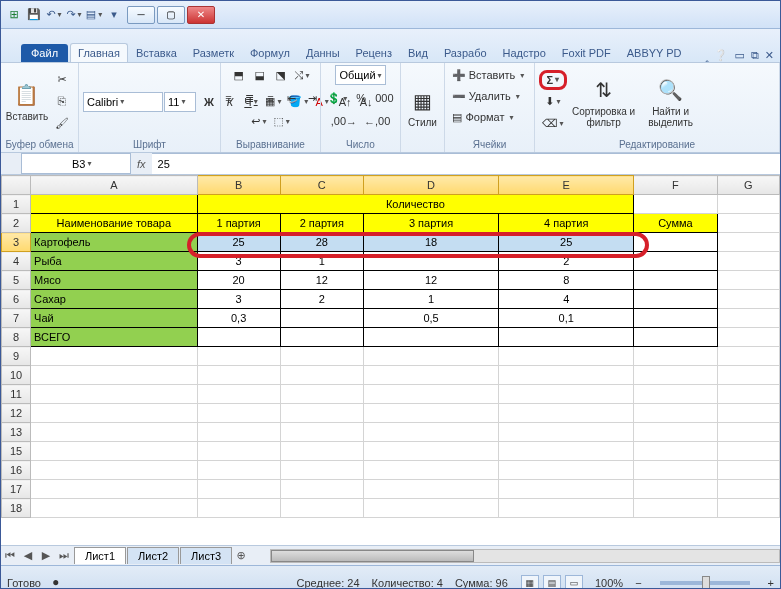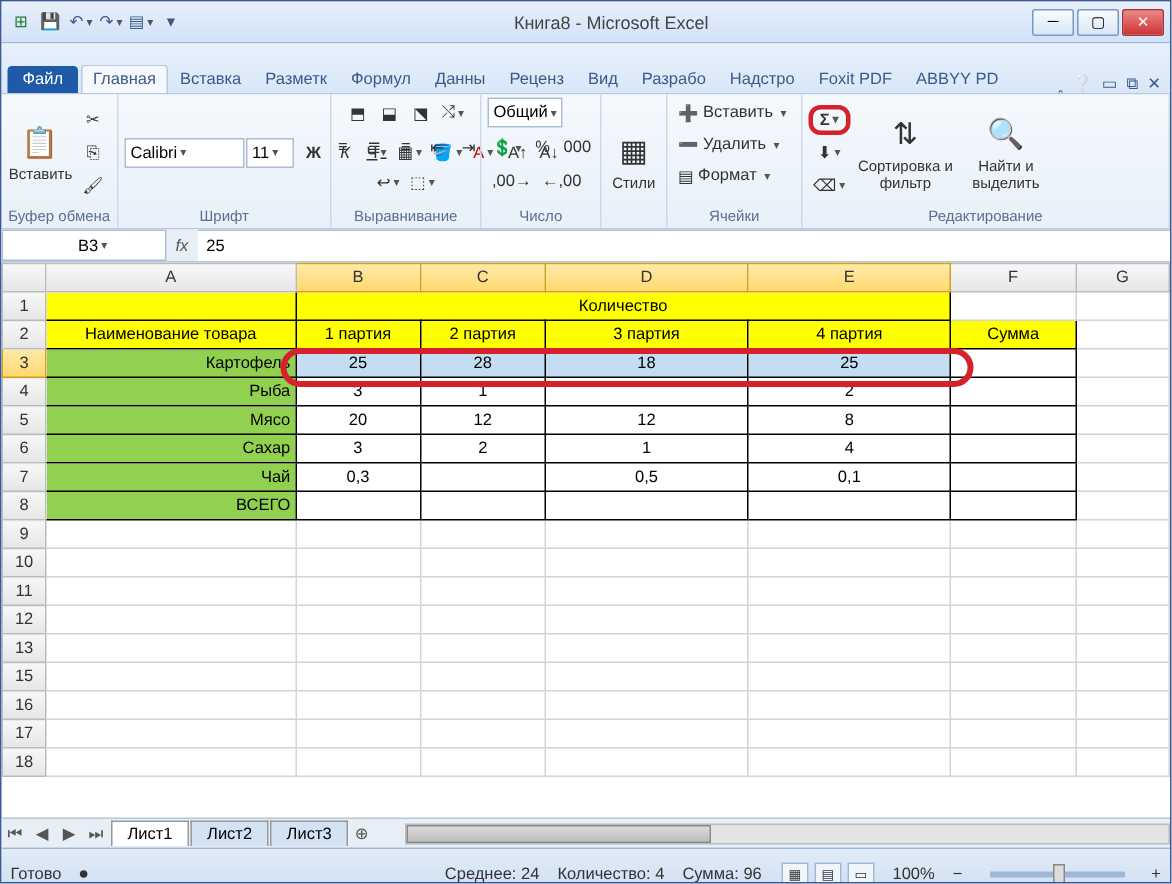--- a/index.html
+++ b/index.html
@@ -8,21 +8,21 @@
 
 .titlebar { height: 28px; background: linear-gradient(#e8f0fb,#d1e2f7); display: flex; align-items: center; border-bottom: 1px solid #9db7d9; }
 .qat { display: flex; align-items: center; gap: 2px; padding: 0 4px; }
 .qat-btn { width: 18px; height: 18px; display: flex; align-items: center; justify-content: center; font-size: 11px; color: #3b5a8b; cursor: pointer; }
 .title { flex: 1; text-align: center; font-size: 12px; color: #444; }
 .winbtns { display: flex; gap: 2px; padding-right: 4px; }
 .winbtn { width: 28px; height: 18px; border: 1px solid #7a9ac0; background: linear-gradient(#f7fbff,#d9e7f7); border-radius: 2px; display: flex; align-items: center; justify-content: center; font-size: 10px; cursor: pointer; }
 .winbtn.close { background: linear-gradient(#e88,#c33); color: #fff; border-color: #a33; }
 
 
-.ribbontabs { height: 34px; background: linear-gradient(#e8f0fb,#d8e7f7); display: flex; align-items: flex-end; border-bottom: 1px solid #b8c9de; padding-left: 4px; }
+.ribbontabs { height: 34px; background: linear-gradient(#e8f0fb,#d8e7f7); display: flex; align-items: flex-end; border-bottom: 1px solid #b8c9de; padding-left: 20px; }
 .filetab { background: #1e5aa8; color: #fff; padding: 3px 10px; font-size: 11px; border-radius: 3px 3px 0 0; margin-right: 2px; cursor: pointer; }
 .tab { padding: 3px 7px; font-size: 11px; color: #3b5a8b; border: 1px solid transparent; border-bottom: none; cursor: pointer; }
 .tab.active { background: #f5f9fd; border-color: #b8c9de; border-radius: 3px 3px 0 0; }
 .tabs-right { margin-left: auto; display: flex; align-items: center; gap: 6px; padding-right: 6px; font-size: 11px; color: #3b5a8b; }
 
 
 .ribbon { height: 90px; background: linear-gradient(#f5f9fd,#e8f0f9); border-bottom: 1px solid #b8c9de; display: flex; }
 .group { border-right: 1px solid #cdd9e8; display: flex; flex-direction: column; padding: 2px 4px 0; }
 .group-body { flex: 1; display: flex; align-items: center; gap: 3px; }
 .group-label { text-align: center; font-size: 10px; color: #5a7090; padding: 1px 0 2px; }
@@ -30,35 +30,35 @@
 .bigbtn .ico { width: 28px; height: 28px; display: flex; align-items: center; justify-content: center; font-size: 20px; }
 .vcol { display: flex; flex-direction: column; gap: 2px; }
 .smbtn { height: 20px; min-width: 20px; padding: 0 2px; display: flex; align-items: center; justify-content: center; font-size: 11px; color: #333; cursor: pointer; border: 1px solid transparent; }
 .hrow { display: flex; gap: 1px; align-items: center; }
 .sel { height: 20px; border: 1px solid #a9bdd6; background: #fff; font-size: 11px; padding: 0 3px; display: flex; align-items: center; cursor: pointer; }
 .dd::after { content: "▾"; font-size: 8px; margin-left: 2px; color: #555; }
 .highlight-red { border: 3px solid #d6202a; border-radius: 8px; }
 
 
 .fbar { height: 22px; border-bottom: 1px solid #b8c9de; display: flex; align-items: center; background: #e8eef6; }
-.namebox { width: 110px; border-right: 1px solid #b8c9de; padding-left: 50px; font-size: 11px; display: flex; align-items: center; height: 100%; background: #fff; border: 1px solid #a9bdd6; }
+.namebox { width: 110px; border-right: 1px solid #b8c9de; padding-left: 50px; font-size: 11px; display: flex; align-items: center; height: 100%; background: #fff; margin-left: 20px; border: 1px solid #a9bdd6; }
 .fbar-btns { display: flex; gap: 2px; padding: 0 6px; }
 .fx { font-style: italic; font-size: 11px; color: #555; }
 .finput { flex: 1; font-size: 11px; padding-left: 6px; background: #fff; height: 100%; border-top: 1px solid #a9bdd6; display: flex; align-items: center; }
 
 
 .gridwrap { position: relative; height: 370px; overflow: hidden; }
 table.grid { border-collapse: collapse; width: 100%; table-layout: fixed; }
 .grid th, .grid td { border: 1px solid #d4d4d4; font-size: 11px; height: 19px; overflow: hidden; white-space: nowrap; }
 .grid thead th { background: linear-gradient(#f7f7f7,#e6e6e6); text-align: center; font-weight: normal; color: #333; border-color: #bbb; }
 .grid thead th.selcol { background: linear-gradient(#ffe9a8,#ffd96e); border-color: #d0a020; }
 .grid tbody th { width: 28px; background: linear-gradient(#f7f7f7,#e6e6e6); text-align: center; font-weight: normal; color: #333; border-color: #bbb; }
 .grid tbody th.selrow { background: linear-gradient(#ffe9a8,#ffd96e); border-color: #d0a020; }
 .grid td { padding: 0 3px; text-align: right; }
-.grid td.left { text-align: right; }
+.grid td.left { text-align: left; }
 .grid td.center { text-align: center; }
 .yellow { background: #ffff00 !important; border-color: #000 !important; }
 .green { background: #92d050 !important; border-color: #000 !important; }
 .bord { border-color: #000 !important; }
 .sel-cell { background: #c4ddf2; }
 .red-ring { position: absolute; border: 4px solid #d6202a; border-radius: 14px; pointer-events: none; }
 
 
 .sheettabs { height: 20px; background: #e8eef6; border-top: 1px solid #b8c9de; display: flex; align-items: center; font-size: 11px; }
 .navbtn { width: 18px; text-align: center; color: #555; cursor: pointer; }
@@ -82,21 +82,20 @@
 
 <div class="titlebar">
   <div class="qat">
     <span class="qat-btn" style="color:#1e7e34">⊞</span>
     <span class="qat-btn">💾</span>
     <span class="qat-btn dd">↶</span>
     <span class="qat-btn dd">↷</span>
     <span class="qat-btn dd">▤</span>
     <span class="qat-btn">▾</span>
   </div>
-  <div class="title">Книга8 - Microsoft Excel</div>
   <div class="winbtns">
     <div class="winbtn">─</div>
     <div class="winbtn">▢</div>
     <div class="winbtn close">✕</div>
   </div>
 </div>
 
 <div class="ribbontabs">
   <div class="filetab">Файл</div>
   <div class="tab active">Главная</div>
@@ -174,21 +173,21 @@
       </div>
       <div class="hrow">
         <span class="smbtn dd">↩</span>
         <span class="smbtn dd">⬚</span>
       </div>
     </div>
     <div class="group-label">Выравнивание</div>
   </div>
 
   <div class="group" style="width:80px">
-    <div class="group-body" style="flex-direction:column;gap:3px;align-items:flex-start">
+    <div class="group-body" style="flex-direction:column;gap:3px;align-items:center">
       <div class="sel dd">Общий</div>
       <div class="hrow">
         <span class="smbtn dd">💲</span>
         <span class="smbtn">%</span>
         <span class="smbtn">000</span>
       </div>
       <div class="hrow">
         <span class="smbtn">,00→</span>
         <span class="smbtn">←,00</span>
       </div>

